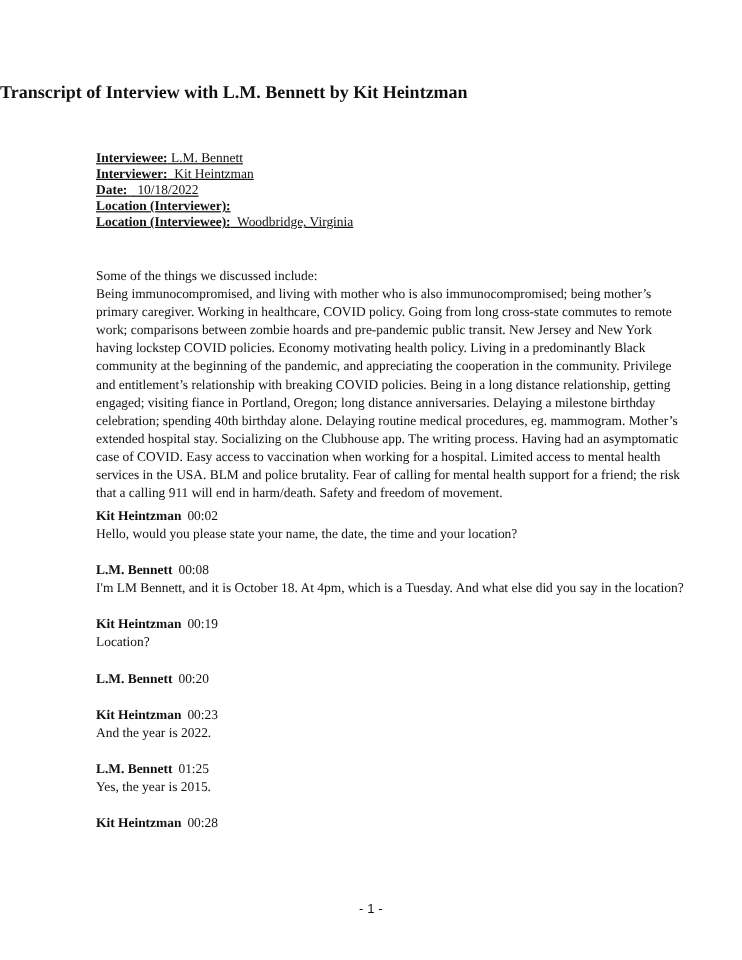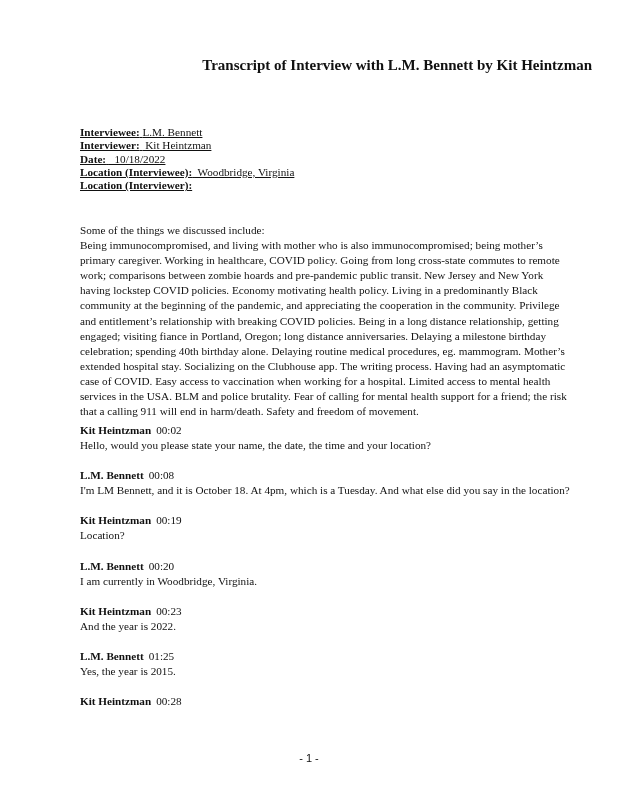--- a/index.html
+++ b/index.html
@@ -3,21 +3,21 @@
 <meta charset="utf-8">
 <style>
   html, body { margin: 0; padding: 0; background: #ffffff; }
   body { width: 618px; height: 800px; position: relative; overflow: hidden; }
   .page {
     position: absolute; left: 0; top: 0; width: 618px; height: 800px;
     background: #ffffff; color: #111111;
     font-family: "Liberation Serif", serif;
   }
   .title {
-    position: absolute; top: 56px; left: 0; width: 592px; text-align: right;
+    position: absolute; top: 69px; left: 0; width: 592px; text-align: left;
     font-weight: bold; font-size: 15px; line-height: 18px;
   }
   .meta { position: absolute; top: 126px; left: 80px; width: 480px; font-size: 11.2px; line-height: 13.3px; text-decoration: underline; }
   .meta .row { white-space: nowrap; }
   .meta .lbl { font-weight: bold; }
   .summary { position: absolute; top: 223px; left: 80px; width: 490px; font-size: 11.2px; line-height: 15.1px; }
   .summary .head { font-weight: normal; }
   .turns { position: absolute; top: 423px; left: 80px; width: 500px; font-size: 11.2px; line-height: 15px; }
   .turn { margin-bottom: 15.2px; }
   .turn .speaker { font-weight: bold; }
@@ -30,22 +30,22 @@
 </head>
 <body>
 
 <div class="page">
   <div class="title">Transcript of Interview with L.M. Bennett by Kit Heintzman</div>
 
   <div class="meta">
     <div class="row"><span class="lbl">Interviewee:</span> <span>L.M. Bennett</span></div>
     <div class="row"><span class="lbl">Interviewer:</span> <span style="white-space:pre"> Kit Heintzman</span></div>
     <div class="row"><span class="lbl">Date:</span> <span style="white-space:pre">  10/18/2022</span></div>
+    <div class="row"><span class="lbl">Location (Interviewer):</span> <span></span></div>
     <div class="row"><span class="lbl">Location (Interviewee):</span> <span style="white-space:pre"> Woodbridge, Virginia</span></div>
-    <div class="row"><span class="lbl">Location (Interviewer):</span> <span></span></div>
   </div>
 
   <div class="summary">
     <div class="head">Some of the things we discussed include:</div>
     <div>Being immunocompromised, and living with mother who is also immunocompromised; being mother’s primary caregiver. Working in healthcare, COVID policy. Going from long cross-state commutes to remote work; comparisons between zombie hoards and pre-pandemic public transit. New Jersey and New York having lockstep COVID policies. Economy motivating health policy. Living in a predominantly Black community at the beginning of the pandemic, and appreciating the cooperation in the community. Privilege and entitlement’s relationship with breaking COVID policies. Being in a long distance relationship, getting engaged; visiting fiance in Portland, Oregon; long distance anniversaries. Delaying a milestone birthday celebration; spending 40th birthday alone. Delaying routine medical procedures, eg. mammogram. Mother’s extended hospital stay. Socializing on the Clubhouse app. The writing process. Having had an asymptomatic case of COVID. Easy access to vaccination when working for a hospital. Limited access to mental health services in the USA. BLM and police brutality. Fear of calling for mental health support for a friend; the risk that a calling 911 will end in harm/death. Safety and freedom of movement.</div>
   </div>
 
   <div class="turns">
     <div class="turn">
       <div><span class="speaker">Kit Heintzman</span><span class="ts">00:02</span></div>
@@ -54,21 +54,20 @@
     <div class="turn">
       <div><span class="speaker">L.M. Bennett</span><span class="ts">00:08</span></div>
       <div>I'm LM Bennett, and it is October 18. At 4pm, which is a Tuesday. And what else did you say in the location?</div>
     </div>
     <div class="turn">
       <div><span class="speaker">Kit Heintzman</span><span class="ts">00:19</span></div>
       <div>Location?</div>
     </div>
     <div class="turn">
       <div><span class="speaker">L.M. Bennett</span><span class="ts">00:20</span></div>
-      <div>I am currently in Woodbridge, Virginia.</div>
     </div>
     <div class="turn">
       <div><span class="speaker">Kit Heintzman</span><span class="ts">00:23</span></div>
       <div>And the year is 2022.</div>
     </div>
     <div class="turn">
       <div><span class="speaker">L.M. Bennett</span><span class="ts">01:25</span></div>
       <div>Yes, the year is 2015.</div>
     </div>
     <div class="turn">

